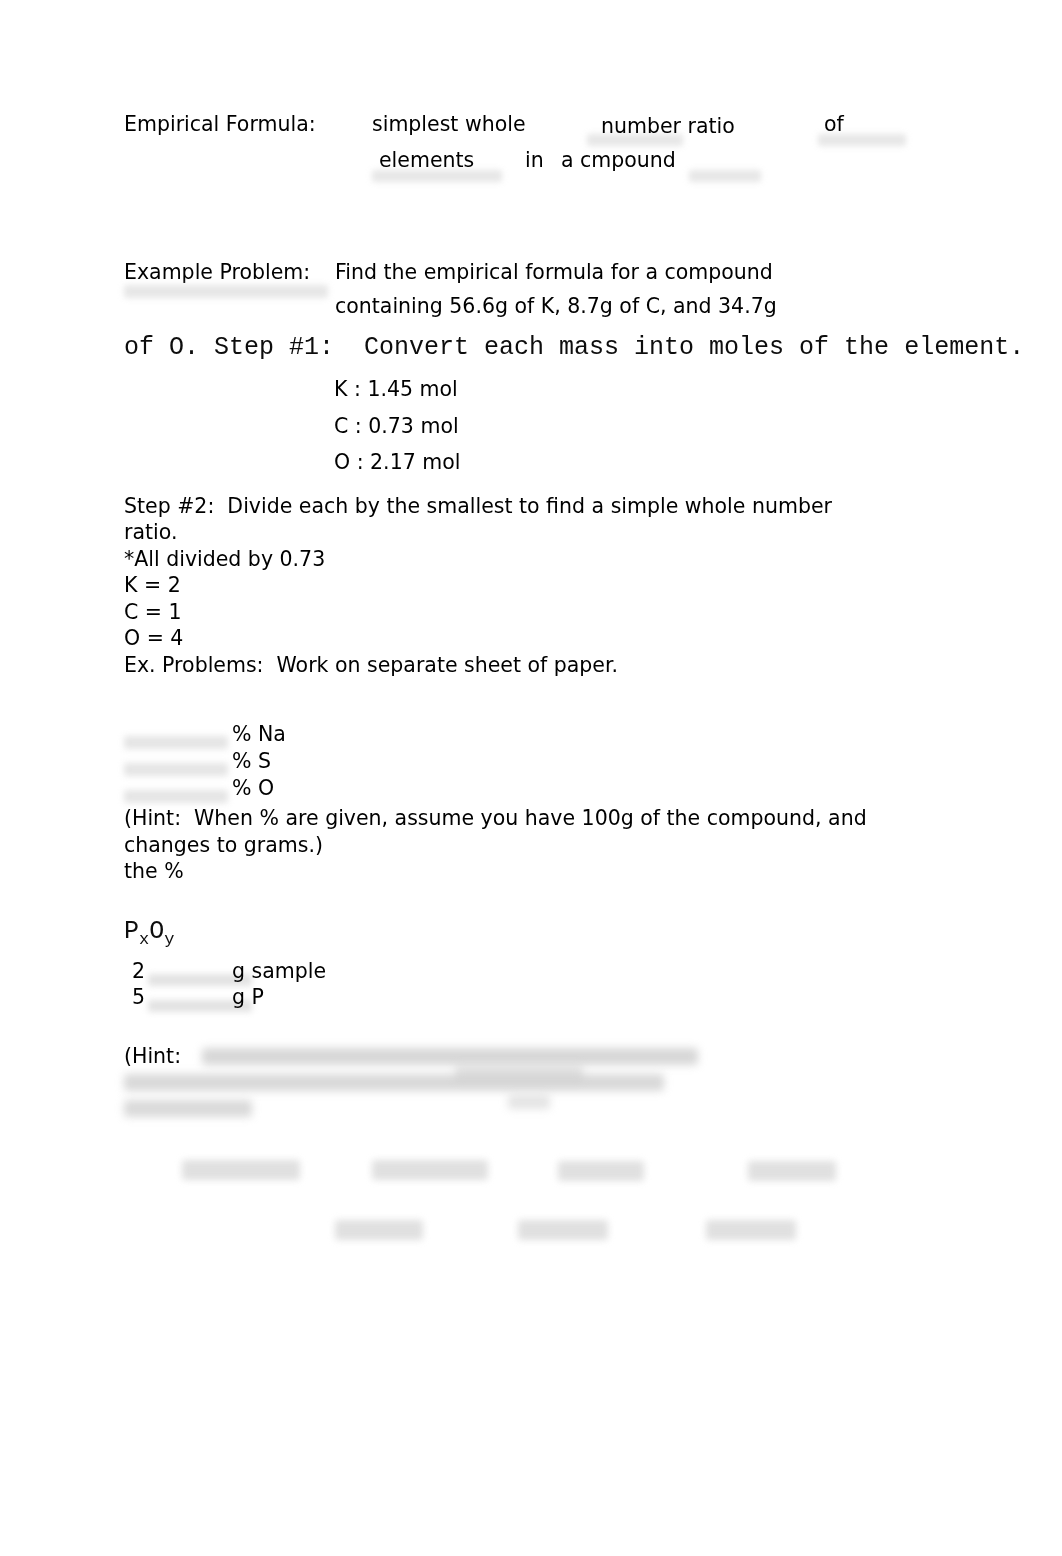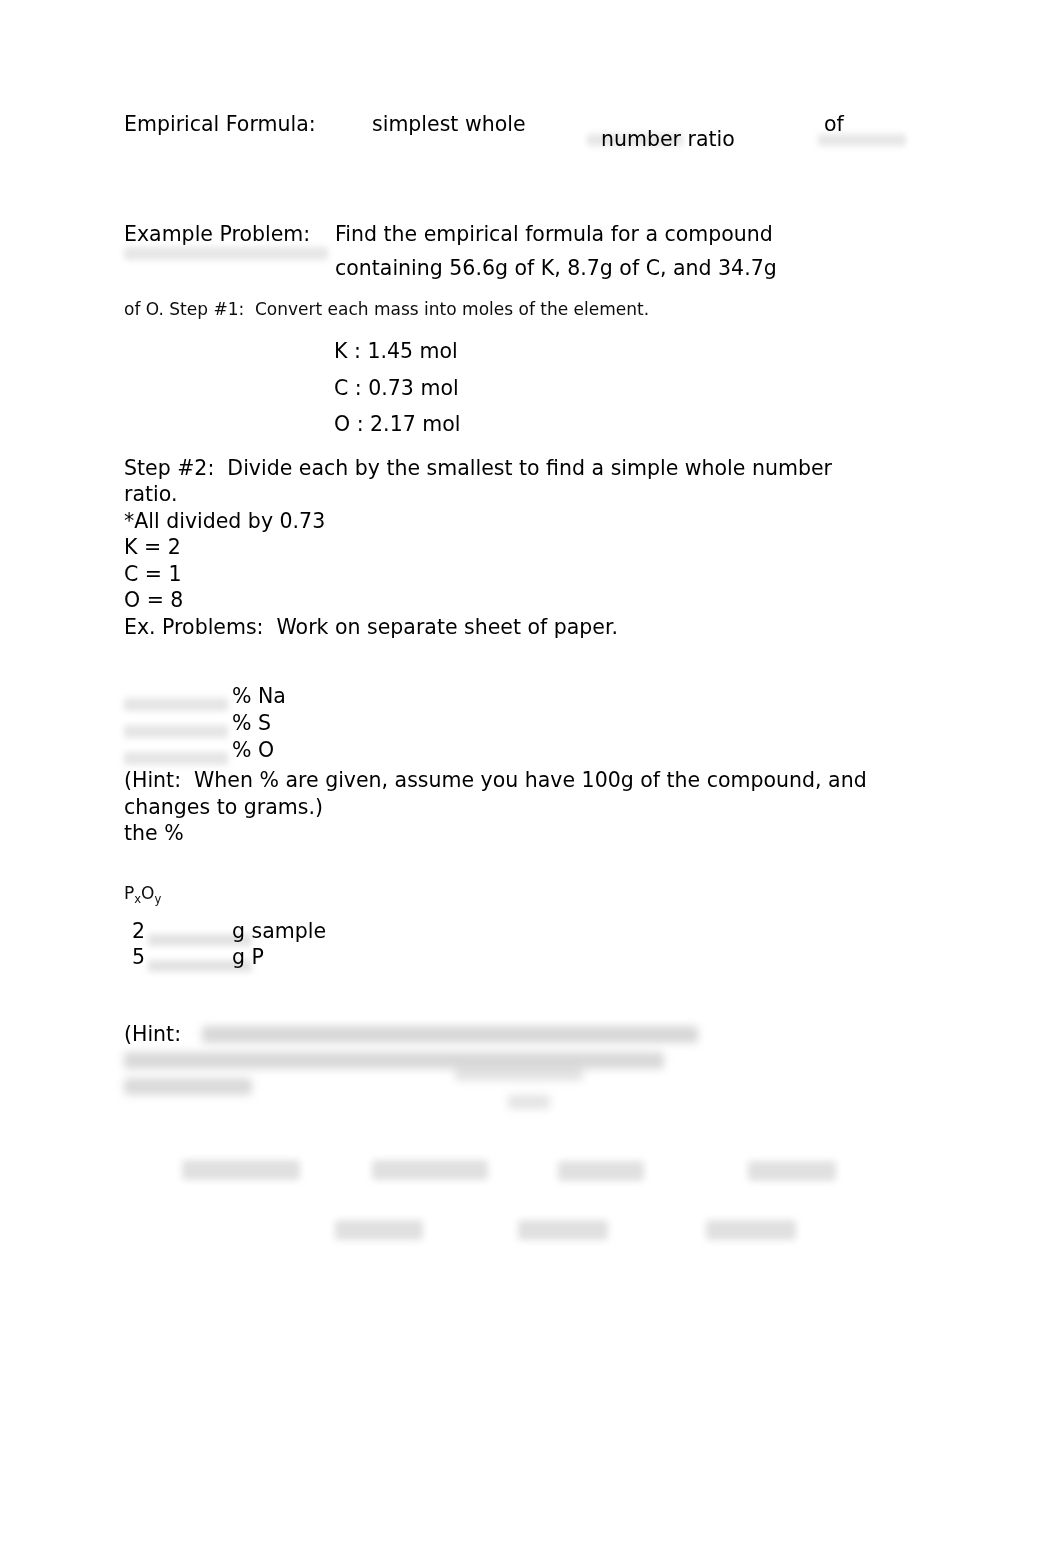--- a/index.html
+++ b/index.html
@@ -18,24 +18,25 @@
     background: #ffffff;
     overflow: hidden;
   }
   .doc {
     position: absolute;
     left: 124px;
     top: 112px;
     width: 800px;
   }
   .line {
-    font-size: 17px;
+    font-size: 25px;
     line-height: 27px;
     white-space: pre;
     color: #0d0d0d;
+    font-family: Liberation Mono, monospace;
   }
   .blur-under {
     position: absolute;
     background: #d6d6d6;
     filter: blur(3.4px);
     opacity: 0.6;
     border-radius: 2px;
   }
 
   
@@ -96,25 +97,32 @@
 <body>
 
 <div class="page">
 
   <div class="doc">
 
     <div class="hdr-row1">
       <span class="abs" style="left:0px; top:0px;">Empirical Formula:</span>
       <span class="abs" style="left:248px; top:0px;">simplest whole</span>
       <span class="blur-under" style="left:463px; top:22px; width:96px; height:12px;"></span>
-      <span class="abs" style="left:477px; top:15px;">number ratio</span>
+      <span class="abs" style="left:477px; top:2px;">number ratio</span>
       <span class="blur-under" style="left:694px; top:22px; width:88px; height:12px;"></span>
       <span class="abs" style="left:700px; top:0px;">of</span>
     </div>
 
+    <div class="hdr-row2">
+      <span class="blur-under" style="left:248px; top:24px; width:130px; height:12px;"></span>
+      <span class="abs" style="left:255px; top:2px;">elements</span>
+      <span class="abs" style="left:401px; top:2px;">in</span>
+      <span class="abs" style="left:437px; top:2px;">a cmpound</span>
+      <span class="blur-under" style="left:565px; top:24px; width:72px; height:12px;"></span>
+    </div>
 
     <div class="ex-wrap">
       <div class="ex-line">
         <span class="abs" style="left:0px; top:0px;">Example Problem:</span>
         <span class="blur-under" style="left:0px; top:25px; width:204px; height:13px;"></span>
         <span class="abs" style="left:211px; top:0px;">Find the empirical formula for a compound</span>
       </div>
       <div class="ex-line">
         <span class="abs" style="left:211px; top:2px;">containing 56.6g of K, 8.7g of C, and 34.7g</span>
       </div>
@@ -126,21 +134,21 @@
       <div class="mole">C : 0.73 mol</div>
       <div class="mole">O : 2.17 mol</div>
     </div>
 
     <div style="margin-top:12px;">
       <div class="para">Step #2:  Divide each by the smallest to find a simple whole number</div>
       <div class="para">ratio.</div>
       <div class="para">*All divided by 0.73</div>
       <div class="para">K = 2</div>
       <div class="para">C = 1</div>
-      <div class="para">O = 8</div>
+      <div class="para">O = 4</div>
       <div class="para">Ex. Problems:  Work on separate sheet of paper.</div>
     </div>
 
     <div style="margin-top:44px;">
       <div class="pct-row">
         <span class="pct-blank"></span>
         <span class="pct-label">% Na</span>
       </div>
       <div class="pct-row">
         <span class="pct-blank"></span>
@@ -166,21 +174,21 @@
         <span class="pxoy-blank"></span>
         <span class="pxoy-unit">g sample</span>
       </div>
       <div class="pxoy-row">
         <span class="pxoy-val">5</span>
         <span class="pxoy-blank"></span>
         <span class="pxoy-unit">g P</span>
       </div>
     </div>
 
-    <div class="hint2" style="margin-top:51px;">
+    <div class="hint2" style="margin-top:33px;">
       <span class="hint2-label">(Hint:</span>
       <span class="hint2-b1"></span>
       <span class="hint2-b2"></span>
       <span class="hint2-b3"></span>
     </div>
 
   </div>
 
   <div class="bottom">
     <span class="b-title"></span>

